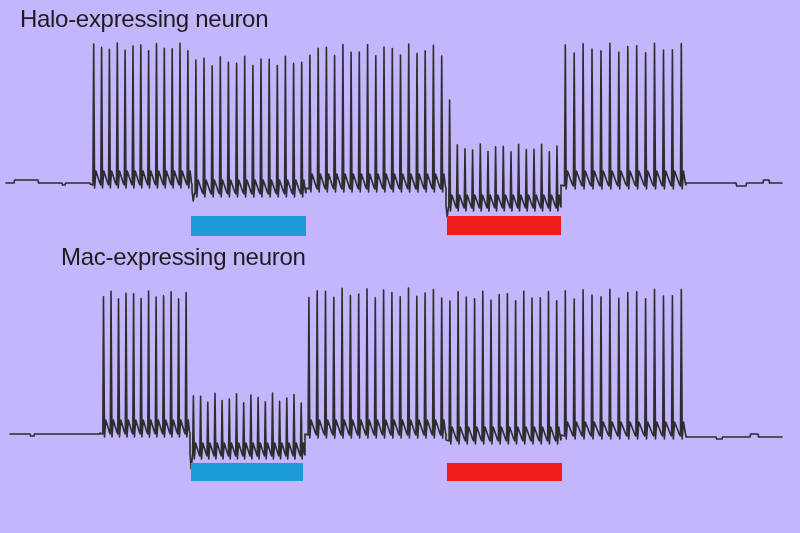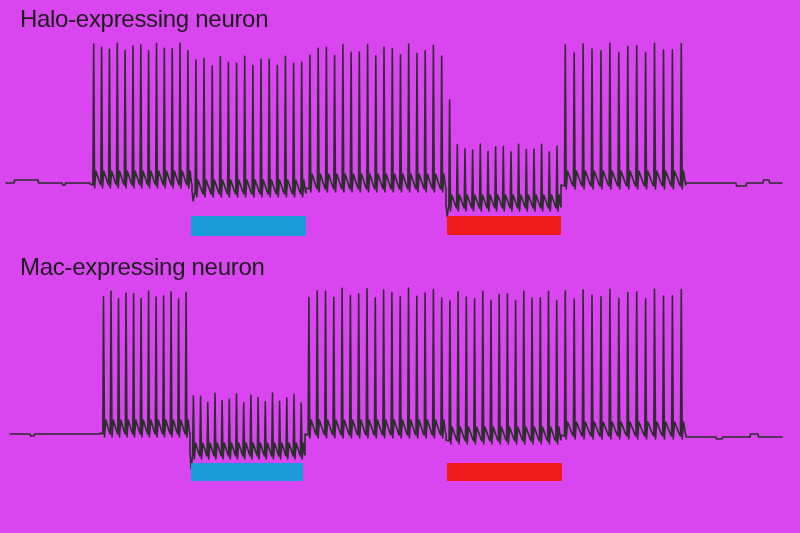--- a/index.html
+++ b/index.html
@@ -5,34 +5,34 @@
   html, body {
     margin: 0;
     padding: 0;
     background: #ffffff;
     font-family: "Liberation Sans", sans-serif;
   }
   .fig {
     position: relative;
     width: 800px;
     height: 533px;
-    background: #d946ef;
+    background: #c4b5fd;
     overflow: hidden;
   }
   .trace-title {
     position: absolute;
     left: 20px;
     font-size: 24px;
     font-weight: 400;
     letter-spacing: -0.3px;
     color: #1c1c1c;
     white-space: nowrap;
   }
   .title-top { top: 5px; }
-  .title-bottom { top: 253px; }
+  .title-bottom { top: 243px; margin-left: 41px; }
   svg { display: block; }
 </style>
 </head>
 <body>
 
 <div class="fig">
   <div class="trace-title title-top">Halo-expressing neuron</div>
   <div class="trace-title title-bottom">Mac-expressing neuron</div>
   <svg id="fig" width="800" height="533" viewBox="0 0 800 533">
       <path d="M6.0 183.0 L14.0 183.0 L14.6 180.0 L38.0 180.0 L38.6 183.0 L62.0 183.0 L62.6 185.0 L65.0 185.0 L65.6 183.0 L90.0 183.0 L90.0 184.0 L92.9 185.0 L93.7 44.0 L94.6 188.0 L95.9 171.0 L99.8 183.0 L100.8 185.0 L101.6 47.4 L102.5 188.0 L103.8 171.0 L107.7 183.0 L108.6 185.0 L109.4 49.4 L110.3 188.0 L111.6 171.0 L115.5 183.0 L116.5 185.0 L117.3 43.1 L118.2 188.0 L119.5 171.0 L123.3 183.0 L124.3 185.0 L125.1 50.3 L126.0 188.0 L127.3 171.0 L131.2 183.0 L132.2 185.0 L133.0 46.1 L133.9 188.0 L135.2 171.0 L139.0 183.0 L140.0 185.0 L140.8 44.9 L141.7 188.0 L143.0 171.0 L146.9 183.0 L147.8 185.0 L148.6 50.9 L149.5 188.0 L150.8 171.0 L154.7 183.0 L155.7 185.0 L156.5 43.5 L157.4 188.0 L158.7 171.0 L162.6 183.0 L163.5 185.0 L164.3 48.3 L165.2 188.0 L166.5 171.0 L170.4 183.0 L171.4 185.0 L172.2 48.7 L173.1 188.0 L174.4 171.0 L178.3 183.0 L179.2 185.0 L180.0 43.3 L180.9 188.0 L182.2 171.0 L186.1 183.0 L187.1 185.0 L187.9 50.7 L188.8 188.0 L190.1 171.0 L191.5 183.0 L192.0 184.0 L192.0 191.0 L193.2 201.0 L194.5 193.0 L195.1 194.0 L195.9 60.1 L196.8 197.0 L198.1 180.0 L202.2 192.0 L203.2 194.0 L204.0 58.2 L204.9 197.0 L206.2 180.0 L210.3 192.0 L211.4 194.0 L212.2 65.9 L213.1 197.0 L214.4 180.0 L218.5 192.0 L219.5 194.0 L220.3 56.7 L221.2 197.0 L222.5 180.0 L226.6 192.0 L227.6 194.0 L228.4 62.4 L229.3 197.0 L230.6 180.0 L234.8 192.0 L235.8 194.0 L236.6 63.3 L237.5 197.0 L238.8 180.0 L242.9 192.0 L243.9 194.0 L244.7 56.3 L245.6 197.0 L246.9 180.0 L251.0 192.0 L252.1 194.0 L252.9 65.6 L253.8 197.0 L255.1 180.0 L259.2 192.0 L260.2 194.0 L261.0 59.1 L261.9 197.0 L263.2 180.0 L267.3 192.0 L268.4 194.0 L269.2 59.2 L270.1 197.0 L271.4 180.0 L275.5 192.0 L276.5 194.0 L277.3 65.5 L278.2 197.0 L279.5 180.0 L283.6 192.0 L284.6 194.0 L285.4 56.2 L286.3 197.0 L287.6 180.0 L291.7 192.0 L292.8 194.0 L293.6 63.4 L294.5 197.0 L295.8 180.0 L299.9 192.0 L300.9 194.0 L301.7 62.3 L302.6 197.0 L303.9 180.0 L305.5 192.0 L306.0 193.0 L306.0 188.0 L309.1 189.0 L309.9 55.2 L310.8 192.0 L312.1 174.0 L316.3 187.0 L317.4 189.0 L318.2 48.2 L319.1 192.0 L320.4 174.0 L324.5 187.0 L325.6 189.0 L326.4 47.4 L327.3 192.0 L328.6 174.0 L332.8 187.0 L333.8 189.0 L334.6 55.6 L335.5 192.0 L336.8 174.0 L341.0 187.0 L342.1 189.0 L342.9 44.5 L343.8 192.0 L345.1 174.0 L349.2 187.0 L350.3 189.0 L351.1 52.4 L352.0 192.0 L353.3 174.0 L357.5 187.0 L358.5 189.0 L359.3 52.0 L360.2 192.0 L361.5 174.0 L365.7 187.0 L366.8 189.0 L367.6 44.6 L368.5 192.0 L369.8 174.0 L373.9 187.0 L375.0 189.0 L375.8 55.7 L376.7 192.0 L378.0 174.0 L382.2 187.0 L383.2 189.0 L384.0 47.0 L384.9 192.0 L386.2 174.0 L390.4 187.0 L391.5 189.0 L392.3 48.6 L393.2 192.0 L394.5 174.0 L398.6 187.0 L399.7 189.0 L400.5 55.0 L401.4 192.0 L402.7 174.0 L406.9 187.0 L407.9 189.0 L408.7 44.1 L409.6 192.0 L410.9 174.0 L415.1 187.0 L416.2 189.0 L417.0 53.5 L417.9 192.0 L419.2 174.0 L423.4 187.0 L424.4 189.0 L425.2 50.8 L426.1 192.0 L427.4 174.0 L431.6 187.0 L432.6 189.0 L433.4 45.3 L434.3 192.0 L435.6 174.0 L439.8 187.0 L440.9 189.0 L441.7 56.0 L442.6 192.0 L443.9 174.0 L445.5 187.0 L446.0 188.0 L446.0 205.0 L447.2 217.0 L448.5 207.0 L448.8 208.0 L449.6 100.0 L450.5 211.0 L451.8 195.0 L455.6 206.0 L456.5 208.0 L457.3 144.7 L458.2 211.0 L459.5 195.0 L463.3 206.0 L464.2 208.0 L465.0 148.8 L465.9 211.0 L467.2 195.0 L470.9 206.0 L471.8 208.0 L472.6 150.1 L473.5 211.0 L474.8 195.0 L478.6 206.0 L479.5 208.0 L480.3 144.1 L481.2 211.0 L482.5 195.0 L486.3 206.0 L487.2 208.0 L488.0 151.5 L488.9 211.0 L490.2 195.0 L493.9 206.0 L494.8 208.0 L495.6 146.8 L496.5 211.0 L497.8 195.0 L501.6 206.0 L502.5 208.0 L503.3 146.2 L504.2 211.0 L505.5 195.0 L509.3 206.0 L510.2 208.0 L511.0 151.8 L511.9 211.0 L513.2 195.0 L516.9 206.0 L517.8 208.0 L518.6 144.3 L519.5 211.0 L520.8 195.0 L524.6 206.0 L525.5 208.0 L526.3 149.6 L527.2 211.0 L528.5 195.0 L532.3 206.0 L533.2 208.0 L534.0 149.4 L534.9 211.0 L536.2 195.0 L539.9 206.0 L540.8 208.0 L541.6 144.4 L542.5 211.0 L543.8 195.0 L547.6 206.0 L548.5 208.0 L549.3 151.8 L550.2 211.0 L551.5 195.0 L555.3 206.0 L556.2 208.0 L557.0 146.0 L557.9 211.0 L559.2 195.0 L560.5 206.0 L561.0 207.0 L561.0 185.0 L564.5 186.0 L565.3 44.9 L566.2 189.0 L567.5 171.0 L572.2 184.0 L573.4 186.0 L574.2 53.0 L575.1 189.0 L576.4 171.0 L581.1 184.0 L582.3 186.0 L583.1 43.9 L584.0 189.0 L585.3 171.0 L590.0 184.0 L591.3 186.0 L592.0 49.0 L593.0 189.0 L594.3 171.0 L598.9 184.0 L600.2 186.0 L601.0 50.7 L601.9 189.0 L603.2 171.0 L607.9 184.0 L609.1 186.0 L609.9 43.2 L610.8 189.0 L612.1 171.0 L616.8 184.0 L618.0 186.0 L618.8 52.4 L619.7 189.0 L621.0 171.0 L625.7 184.0 L627.0 186.0 L627.8 46.5 L628.7 189.0 L630.0 171.0 L634.7 184.0 L635.9 186.0 L636.7 45.8 L637.6 189.0 L638.9 171.0 L643.6 184.0 L644.8 186.0 L645.6 52.7 L646.5 189.0 L647.8 171.0 L652.5 184.0 L653.8 186.0 L654.5 43.4 L655.5 189.0 L656.8 171.0 L661.4 184.0 L662.7 186.0 L663.5 50.0 L664.4 189.0 L665.7 171.0 L670.4 184.0 L671.6 186.0 L672.4 49.7 L673.3 189.0 L674.6 171.0 L679.3 184.0 L680.5 186.0 L681.3 43.5 L682.2 189.0 L683.5 171.0 L685.5 184.0 L686.0 185.0 L686.0 183.0 L736.0 183.0 L736.6 186.0 L746.0 186.0 L746.6 183.0 L763.0 183.0 L763.6 180.0 L769.0 180.0 L769.6 183.0 L782.0 183.0" fill="none" stroke="#2d2d2d" stroke-width="1.6" stroke-linejoin="round" stroke-linecap="round"></path>

